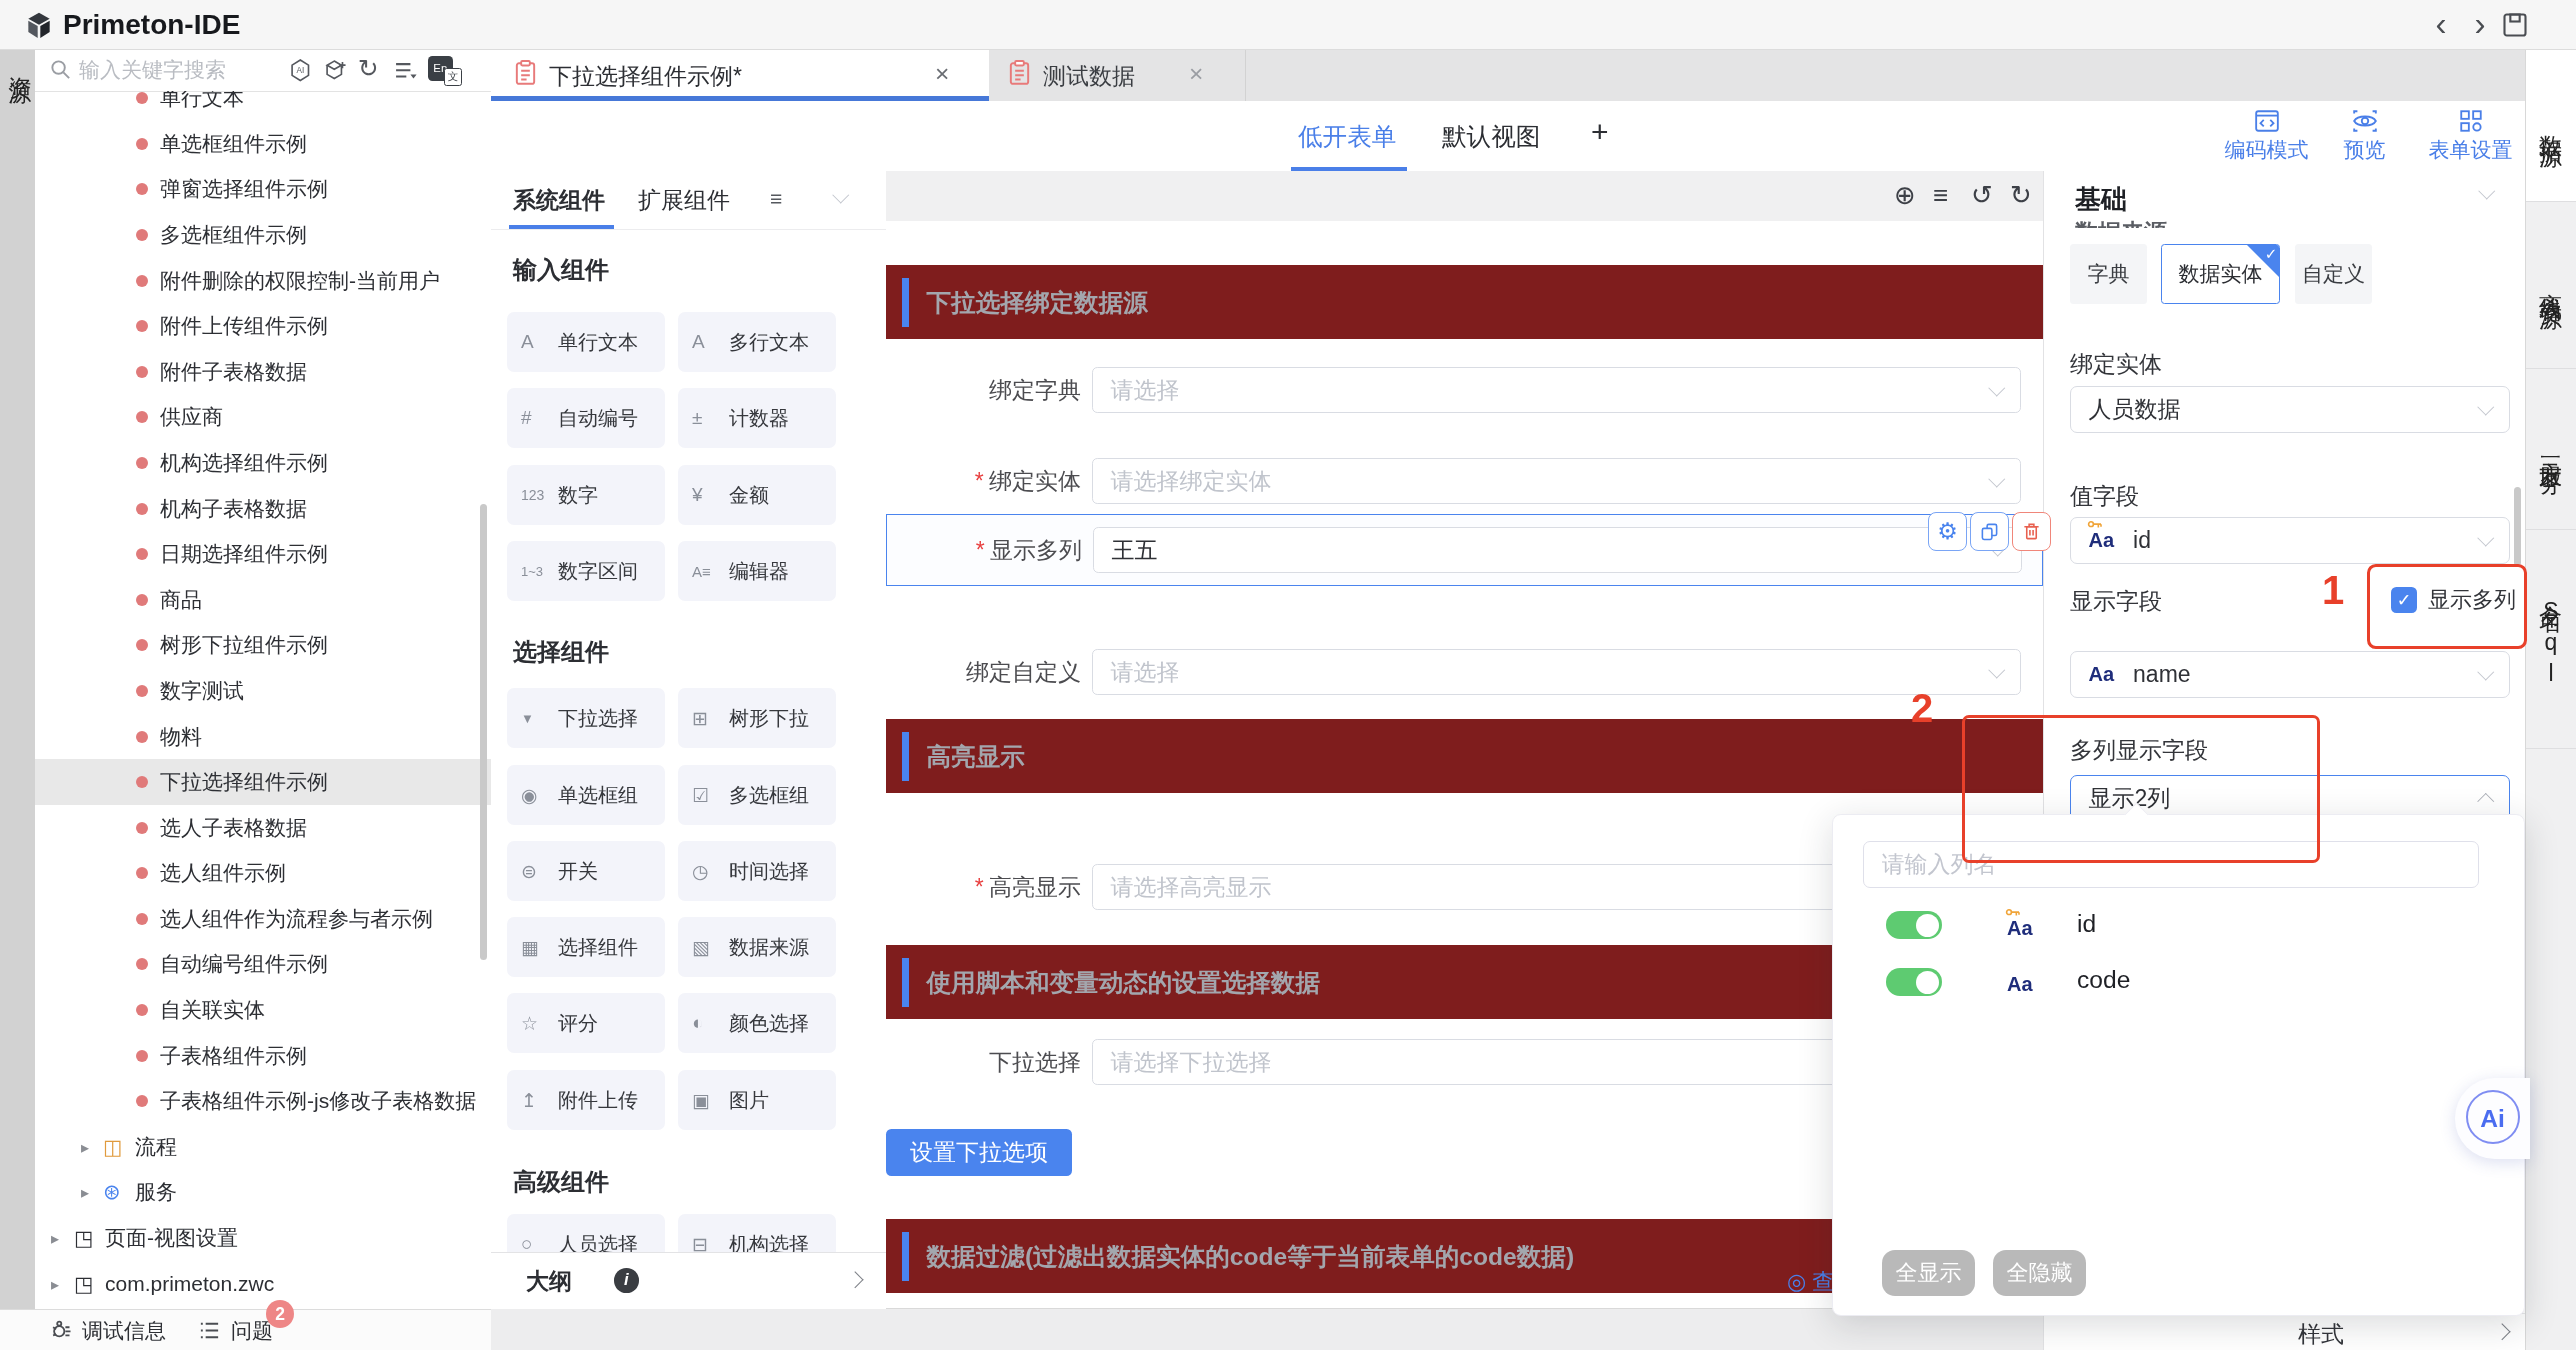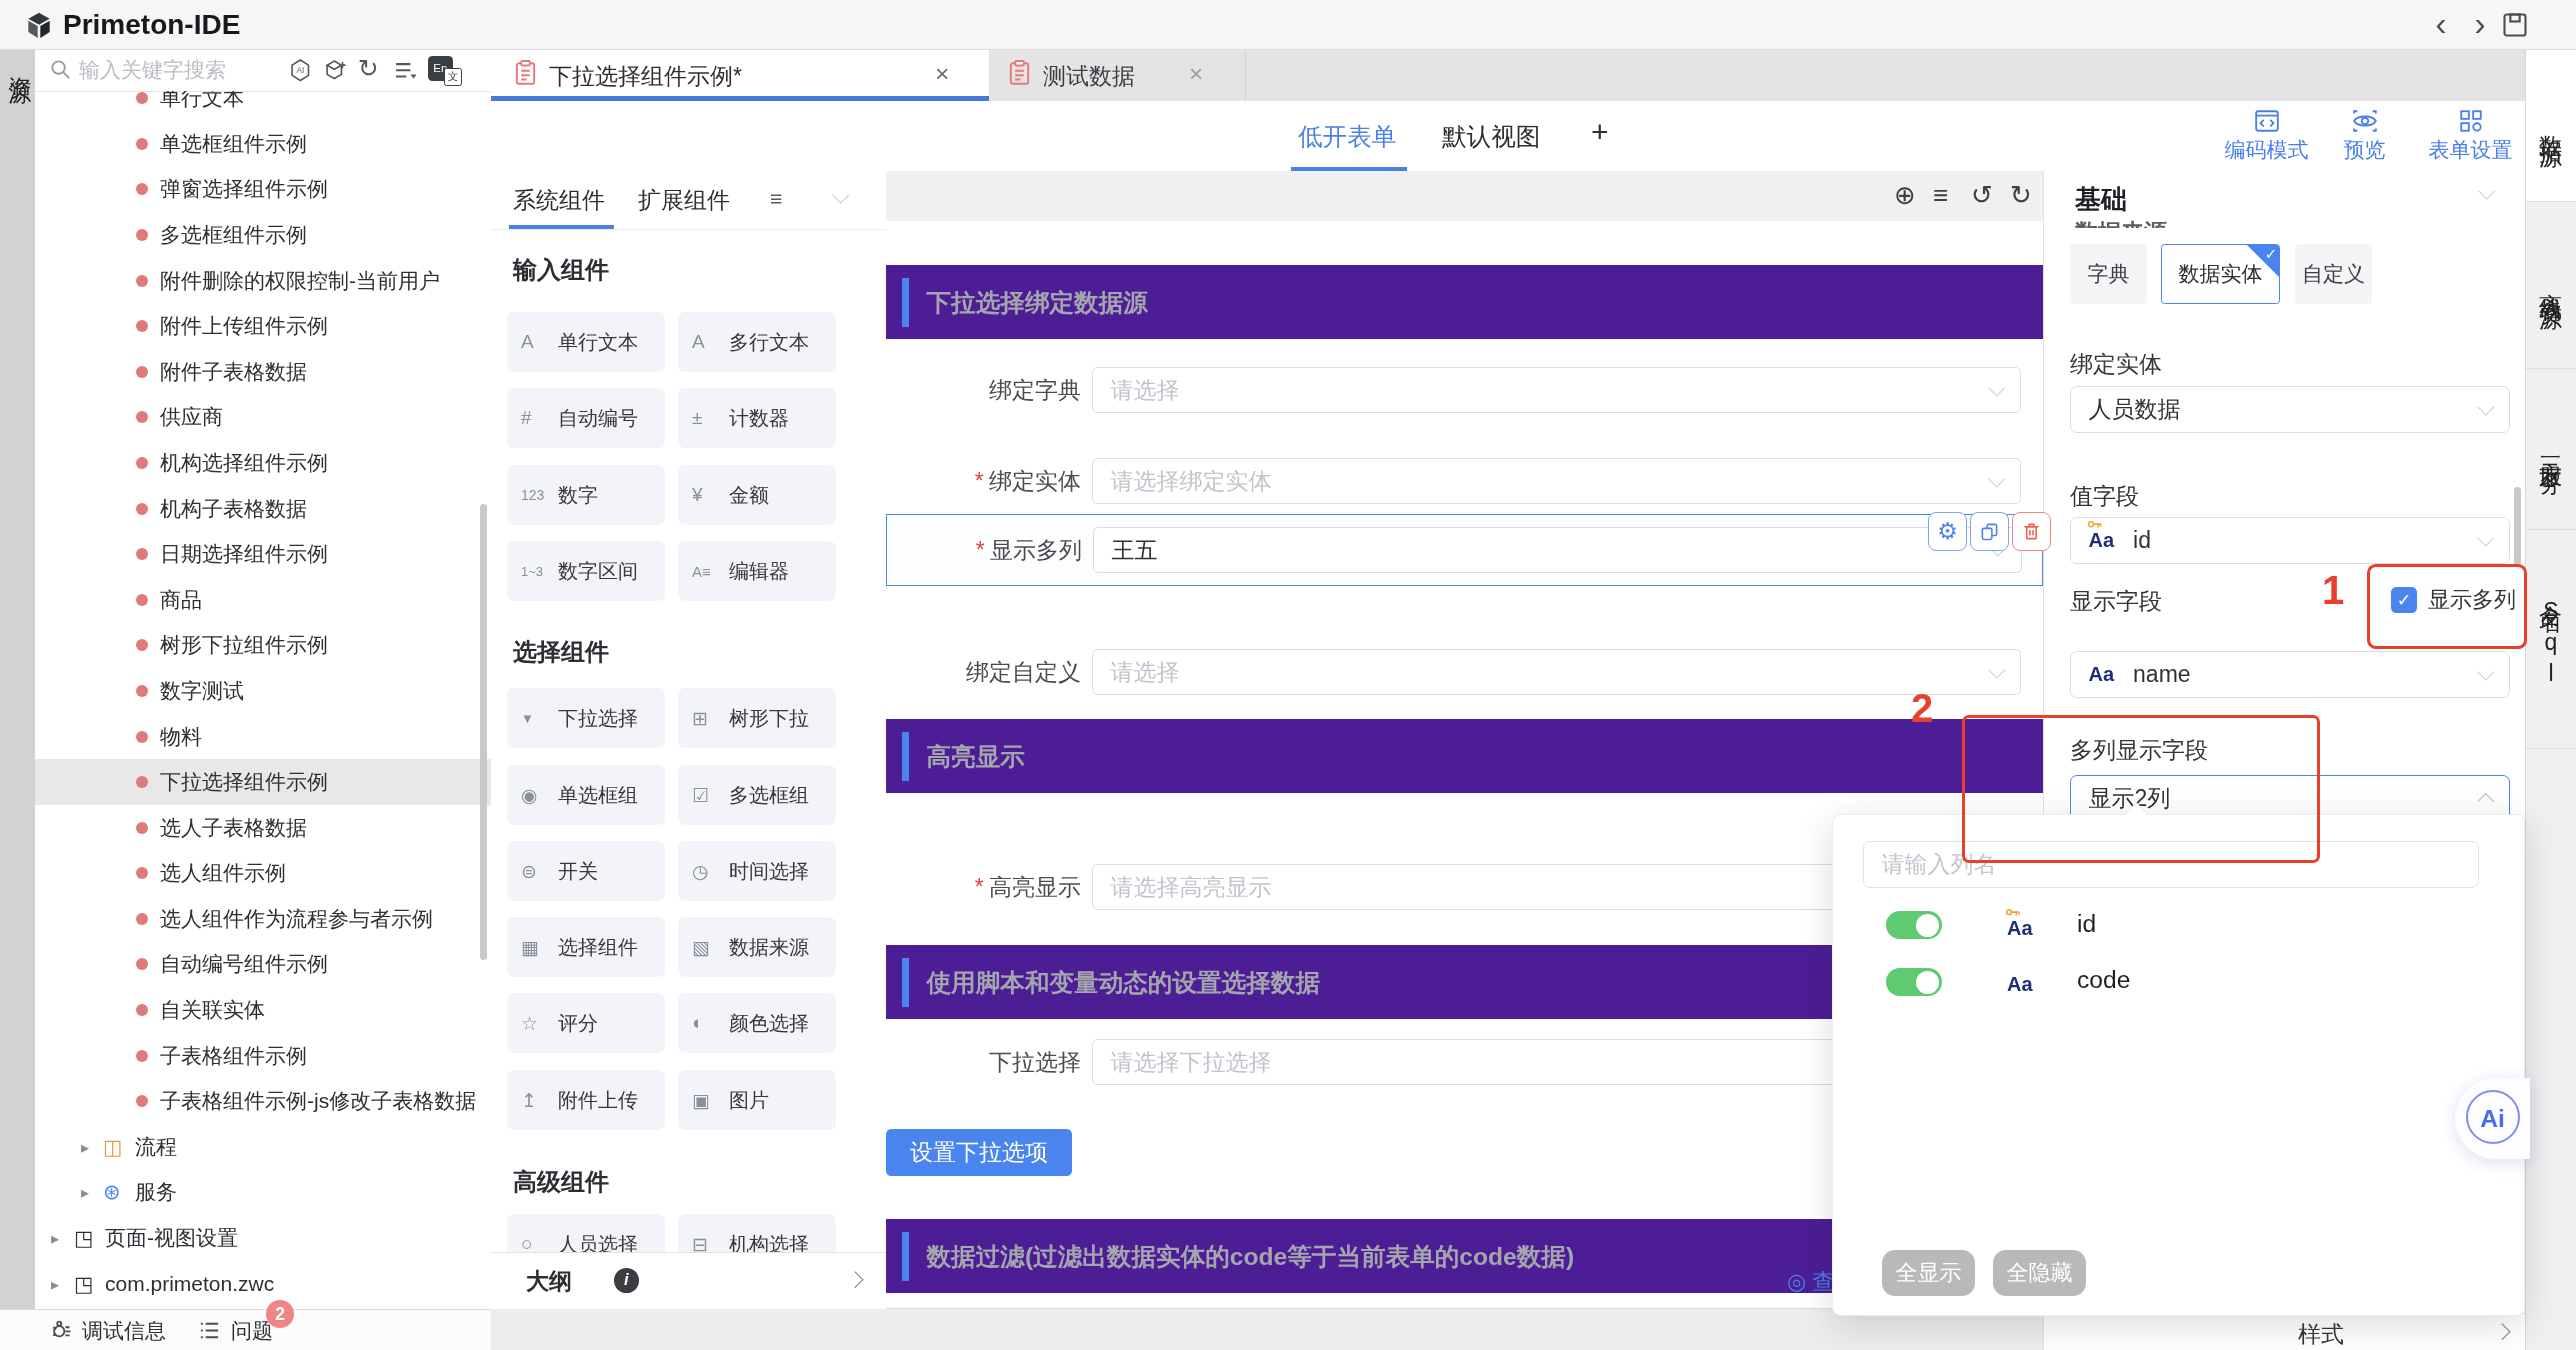--- a/index.html
+++ b/index.html
@@ -56,37 +56,37 @@
   .vtab.on{color:#4a7fe8}
   #vtab-underline{position:absolute;left:800px;bottom:0;width:116px;height:4.4px;background:#4a7fe8}
   .action{position:absolute;top:5.3px;width:123px;text-align:center;color:#4a7fe8;cursor:pointer}
   .action .alabel{display:block;margin-top:30px;font-size:21px}
   .action svg{position:absolute;left:50%;margin-left:-13px;top:1.8px}
 
   
   #palette{left:491px;top:171px;width:395px;height:1179px;background:#fff;border-right:0.9px solid #e5e5e8;overflow:hidden}
   #pal-head{position:absolute;left:0;top:0;width:395px;height:58px;border-bottom:0.9px solid #ececee;background:#fff;z-index:3}
   .ptab{position:absolute;top:14px;font-size:23px;cursor:pointer}
-  .ptab.on{color:#2c2e33;font-weight:400}
+  .ptab.on{color:#2c2e33;font-weight:700}
   #ptab-underline{position:absolute;left:17.5px;bottom:0;width:105px;height:4.4px;background:#4a7fe8}
   .psec{position:absolute;left:22px;font-size:24px;color:#2c2e33;font-weight:700}
   .pitem{position:absolute;width:158px;height:60px;background:#f3f4fa;border-radius:7px;display:flex;align-items:center;
          padding-left:14px;box-sizing:border-box;font-size:20px;color:#36383d;cursor:grab}
   .pitem .pico{width:37px;color:#8a8f99;font-size:19px;flex:none}
   #outline-bar{position:absolute;left:0;top:1081px;width:395px;height:56px;background:#fff;border-top:0.9px solid #e3e3e5;z-index:4}
   #outline-bar .olabel{position:absolute;left:35px;top:13px;font-size:23px;font-weight:600;color:#2c2e33}
   .info-ico{position:absolute;left:123px;top:15px;width:24.6px;height:24.6px;border-radius:50%;background:#3a3d42;color:#fff;
             font-size:16.7px;font-style:italic;font-weight:700;text-align:center;line-height:24.6px}
   .chevR{position:absolute;width:10.5px;height:10.5px;border-right:1.8px solid #7d8087;border-bottom:1.8px solid #7d8087;transform:rotate(-45deg)}
 
   
   #canvas{left:886px;top:171px;width:1157px;height:1179px;background:#f0f0f1}
   #form-bg{position:absolute;left:0;top:50px;width:1157px;height:1087px;background:#fff}
   .ctool{position:absolute;top:8.8px;font-size:26px;color:#3d4047;cursor:pointer}
-  .band{position:absolute;left:0;width:1157px;height:74px;background:#4c1d95;display:flex;align-items:center}
+  .band{position:absolute;left:0;width:1157px;height:74px;background:#7f1d1d;display:flex;align-items:center}
   .band .bluebar{width:7px;height:49px;background:#4a84ee;margin-left:16px;flex:none}
   .band .btxt{margin-left:17.5px;font-size:24.6px;color:#a3a6ad;font-weight:600;white-space:nowrap}
   .flabel{position:absolute;left:0;width:195px;text-align:right;font-size:23px;color:#4c4c50;line-height:46px;white-space:nowrap}
   .star{color:#e84040;margin-right:5.3px;font-size:23px}
   .fsel{position:absolute;left:206px;width:929px;height:46px;border:0.9px solid #d9dce3;border-radius:5.3px;background:#fff;
         box-sizing:border-box;display:flex;align-items:center;padding:0 17.5px;font-size:23px}
   .ph{color:#c0c4cc;white-space:nowrap}
   .val{color:#2f3136}
   .chevD{margin-left:auto;width:10.5px;height:10.5px;border-right:1.8px solid #c0c4cc;border-bottom:1.8px solid #c0c4cc;
          transform:rotate(45deg);margin-top:-5.3px;flex:none}

